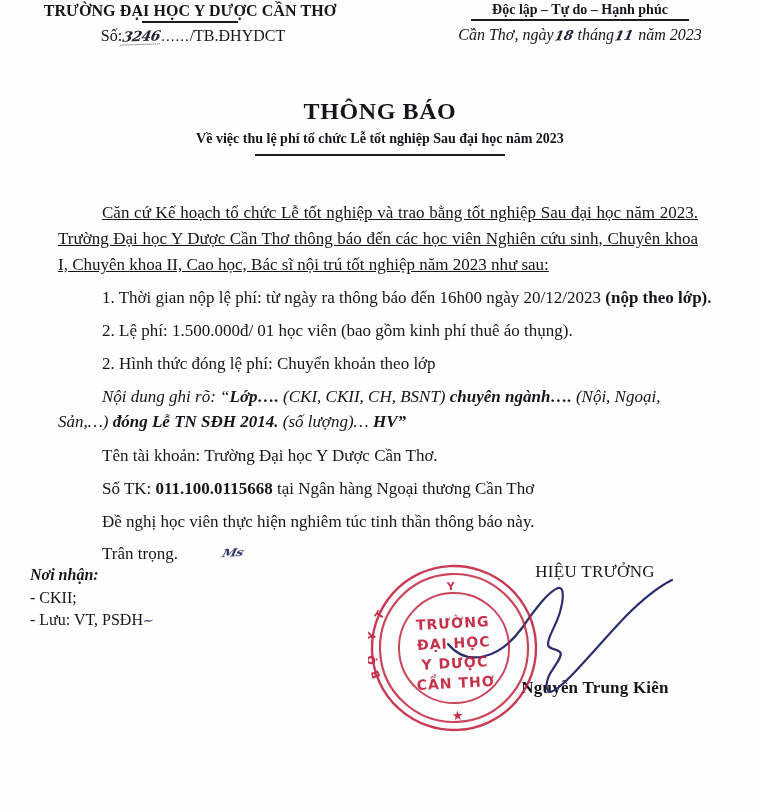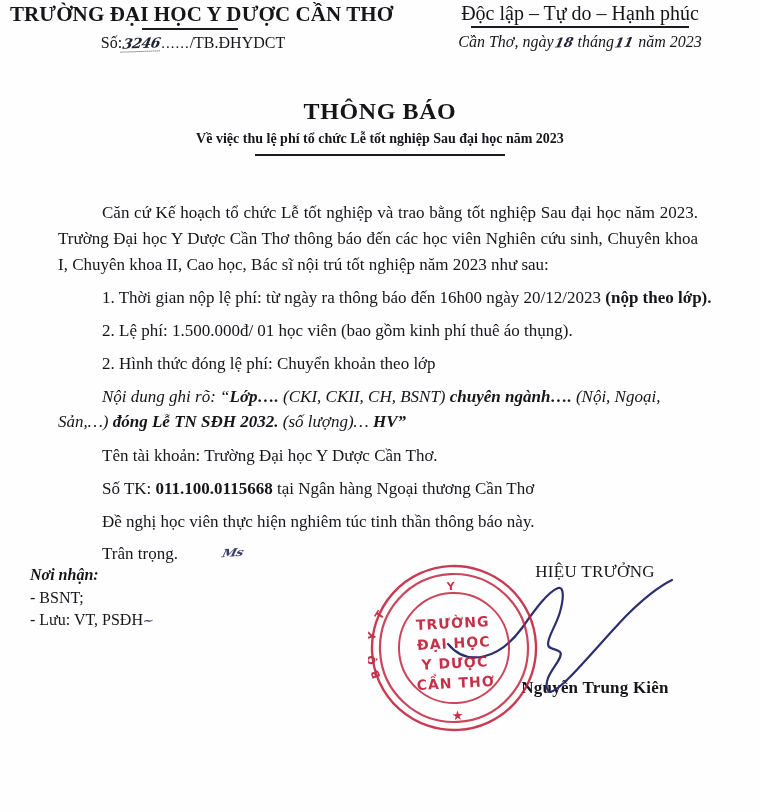--- a/index.html
+++ b/index.html
@@ -33,21 +33,21 @@
   }
   .org-block {
     position: absolute;
     left: 10px;
     top: 2px;
     width: 360px;
     text-align: center;
   }
   .org-name {
     font-weight: bold;
-    font-size: 21px;
+    font-size: 16px;
     letter-spacing: .1px;
     white-space: nowrap;
   }
   .org-rule {
     width: 96px;
     height: 1.6px;
     background: #1b1b20;
     margin: 1px auto 0 auto;
   }
   .so-line {
@@ -75,22 +75,22 @@
   }
 
   .motto-block {
     position: absolute;
     left: 410px;
     top: 2px;
     width: 340px;
     text-align: center;
   }
   .motto {
-    font-weight: normal;
-    font-size: 20px;
+    font-weight: bold;
+    font-size: 14px;
     white-space: nowrap;
   }
   .motto-rule {
     width: 218px;
     height: 1.6px;
     background: #1b1b20;
     margin: 1px auto 0 auto;
   }
   .date-line {
     margin-top: 5px;
@@ -141,20 +141,21 @@
     top: 200px;
     left: 58px;
     width: 648px;
     font-size: 17px;
     line-height: 1.52;
   }
   .para {
     text-align: justify;
     text-indent: 44px;
     margin: 0 8px 8px 0;
+    text-decoration: underline;
   }
   .item {
     text-indent: 44px;
     margin: 0 0 7px 0;
     white-space: nowrap;
   }
   .note {
     text-indent: 44px;
     margin: 4px 0 8px 0;
     font-style: italic;
@@ -271,34 +272,34 @@
   <div class="body-block">
 
     <p class="para">Căn cứ Kế hoạch tổ chức Lễ tốt nghiệp và trao bằng tốt nghiệp Sau đại học năm 2023. Trường Đại học Y Dược Cần Thơ thông báo đến các học viên Nghiên cứu sinh, Chuyên khoa I, Chuyên khoa II, Cao học, Bác sĩ nội trú tốt nghiệp năm 2023 như sau:</p>
 
     <p class="item"><span>1. Thời gian nộp lệ phí: từ ngày ra thông báo đến 16h00 ngày 20/12/2023 </span><b>(nộp theo lớp).</b></p>
 
     <p class="item">2. Lệ phí: 1.500.000đ/ 01 học viên (bao gồm kinh phí thuê áo thụng).</p>
 
     <p class="item">2. Hình thức đóng lệ phí: Chuyển khoản theo lớp</p>
 
-    <p class="note"><span>Nội dung ghi rõ: “</span><span class="b">Lớp….</span><span> (CKI, CKII, CH, BSNT) </span><span class="b">chuyên ngành….</span><span> (Nội, Ngoại, Sản,…) </span><span class="b">đóng Lễ TN SĐH 2032.</span><span> (số lượng)… </span><span class="b">HV”</span></p>
+    <p class="note"><span>Nội dung ghi rõ: “</span><span class="b">Lớp….</span><span> (CKI, CKII, CH, BSNT) </span><span class="b">chuyên ngành….</span><span> (Nội, Ngoại, Sản,…) </span><span class="b">đóng Lễ TN SĐH 2014.</span><span> (số lượng)… </span><span class="b">HV”</span></p>
 
     <p class="line">Tên tài khoản: Trường Đại học Y Dược Cần Thơ.</p>
 
     <p class="line"><span>Số TK: </span><b>011.100.0115668</b><span> tại Ngân hàng Ngoại thương Cần Thơ</span></p>
 
     <p class="line">Đề nghị học viên thực hiện nghiêm túc tinh thần thông báo này.</p>
 
     <p class="line"><span>Trân trọng.</span><span class="hand-ink">Ms</span></p>
   </div>
 
   <div class="recipients">
     <div class="rh">Nơi nhận:</div>
-    <div>- BSNT;</div>
+    <div>- CKII;</div>
     <div><span>- Lưu: VT, PSĐH</span><span class="hand-ink">~</span></div>
   </div>
 
   <div class="sign-block">
     <div class="sign-title">HIỆU TRƯỞNG</div>
     <div class="sign-name">Nguyễn Trung Kiên</div>
   </div>
 
   <svg class="signature" viewBox="0 0 270 130">
     <path d="M18 72 C38 96, 70 86, 92 56 C106 36, 118 20, 128 16

